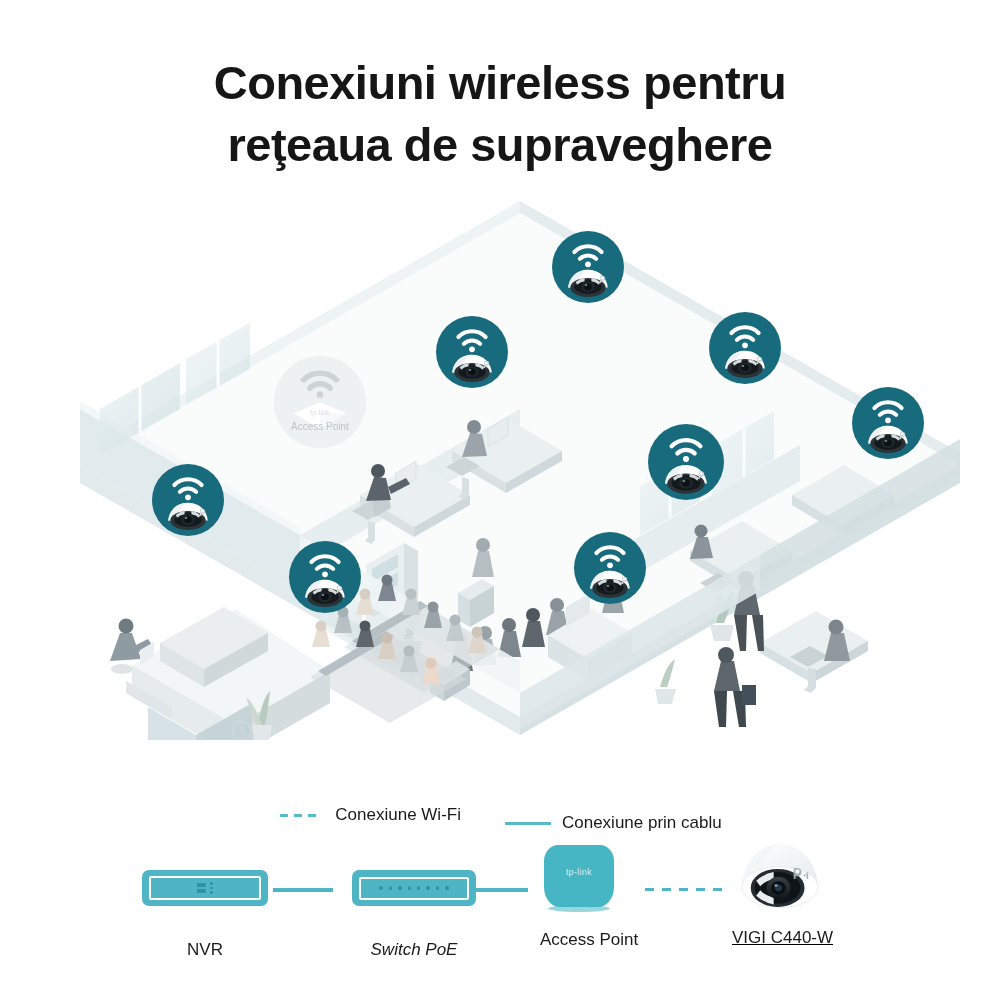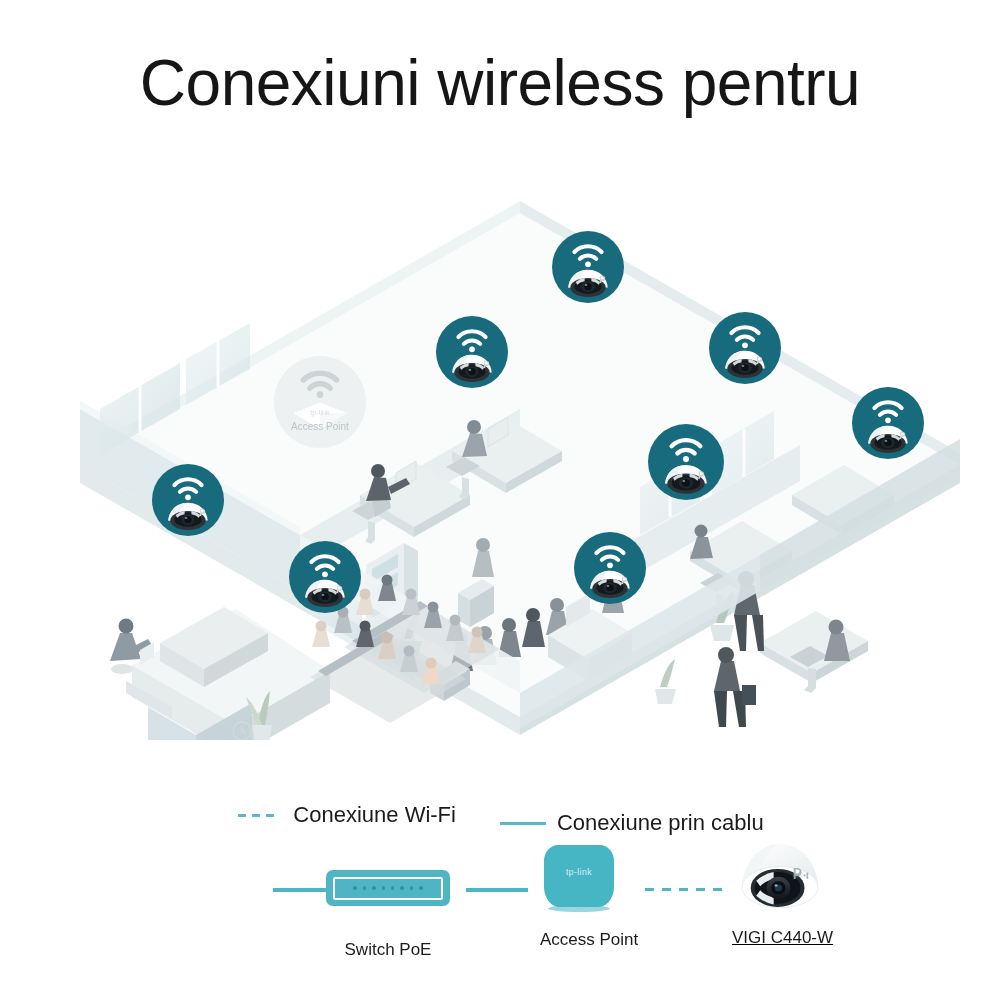--- a/index.html
+++ b/index.html
@@ -10,23 +10,23 @@
     overflow:hidden;
     position:relative;
   }
   
   #title-block{
     position:absolute;left:0;top:52px;width:1000px;
     text-align:center;
   }
   #title-block .line{
     display:block;
-    font-size:64px;
+    font-size:47px;
     line-height:62px;
-    font-weight:400;
+    font-weight:700;
     letter-spacing:-0.5px;
     color:#161616;
     white-space:nowrap;
   }
   
   #illustration{
     position:absolute;left:0;top:195px;width:1000px;height:545px;
   }
   #illustration svg{display:block;}
 
@@ -40,21 +40,21 @@
   .legend-swatch{width:46px;height:14px;margin-right:11px;position:relative;}
   .legend-swatch .dashline{
     position:absolute;left:2px;top:6px;width:42px;height:3px;
     background-image:linear-gradient(90deg,#5ab9c6 0 8px,transparent 8px 14px);
     background-size:14px 3px;background-repeat:repeat-x;
   }
   .legend-swatch .solidline{
     position:absolute;left:0;top:6px;width:46px;height:3px;background:#5ab9c6;
   }
   .legend-label{
-    font-size:22px;color:#1b1b1b;white-space:nowrap;line-height:20px;
+    font-size:17px;color:#1b1b1b;white-space:nowrap;line-height:20px;
   }
 
   
   #device-row{
     position:absolute;left:0;top:840px;width:1000px;height:120px;
   }
   .device{
     position:absolute;text-align:center;
   }
   .device-art{
@@ -111,20 +111,21 @@
   }
 
   
   .cam-art{width:96px;height:76px;}
 </style>
 </head>
 <body>
 
 <div id="title-block">
   <span class="line">Conexiuni wireless pentru</span>
+  <span class="line">reţeaua de supraveghere</span>
 </div>
 
 <div id="illustration">
 <svg width="1000" height="545" viewBox="0 0 1000 545" xmlns="http://www.w3.org/2000/svg">
   <defs>
 
     <symbol id="domecam" viewBox="0 0 100 100">
 
       <g fill="none" stroke="#ffffff" stroke-width="6" stroke-linecap="round">
         <path d="M30 28 A28 28 0 0 1 70 28"></path>
@@ -516,22 +517,40 @@
     <span class="legend-label">Conexiune prin cablu</span>
   </div>
 </div>
 
 <div id="device-row">
 
   <div class="connector solid" style="left:273px;width:60px;top:48px;"></div>
   <div class="connector solid" style="left:466px;width:62px;top:48px;"></div>
   <div class="connector dashed" style="left:645px;width:78px;top:48px;"></div>
 
-
-  <div class="device" style="left:326px;top:12px;width:124px;">
+  <div class="device" style="left:142px;top:12px;width:126px;">
+    <div class="device-art">
+      <div class="nvr-box">
+        <div class="nvr-inner">
+          <span class="nvr-bars">
+              <i></i>
+              <i></i>
+            </span>
+          <span class="nvr-dots">
+              <i></i>
+              <i></i>
+              <i></i>
+            </span>
+        </div>
+      </div>
+    </div>
+    <div class="device-label">NVR</div>
+  </div>
+
+  <div class="device" style="left:352px;top:12px;width:124px;font-style:italic;">
     <div class="device-art">
       <div class="sw-box">
         <div class="sw-inner">
             <i></i>
             <i></i>
             <i></i>
             <i></i>
             <i></i>
             <i></i>
             <i></i>

